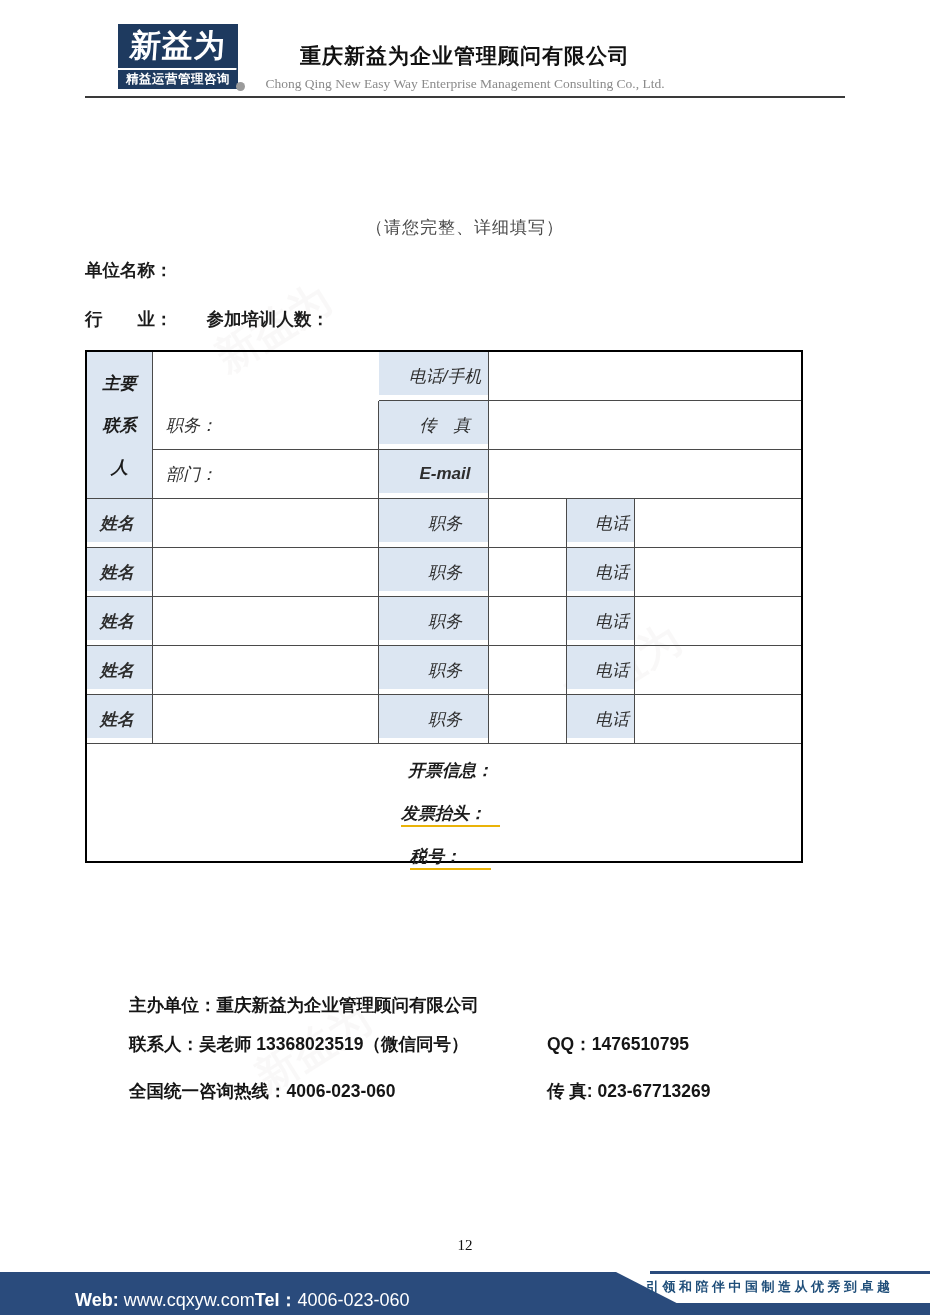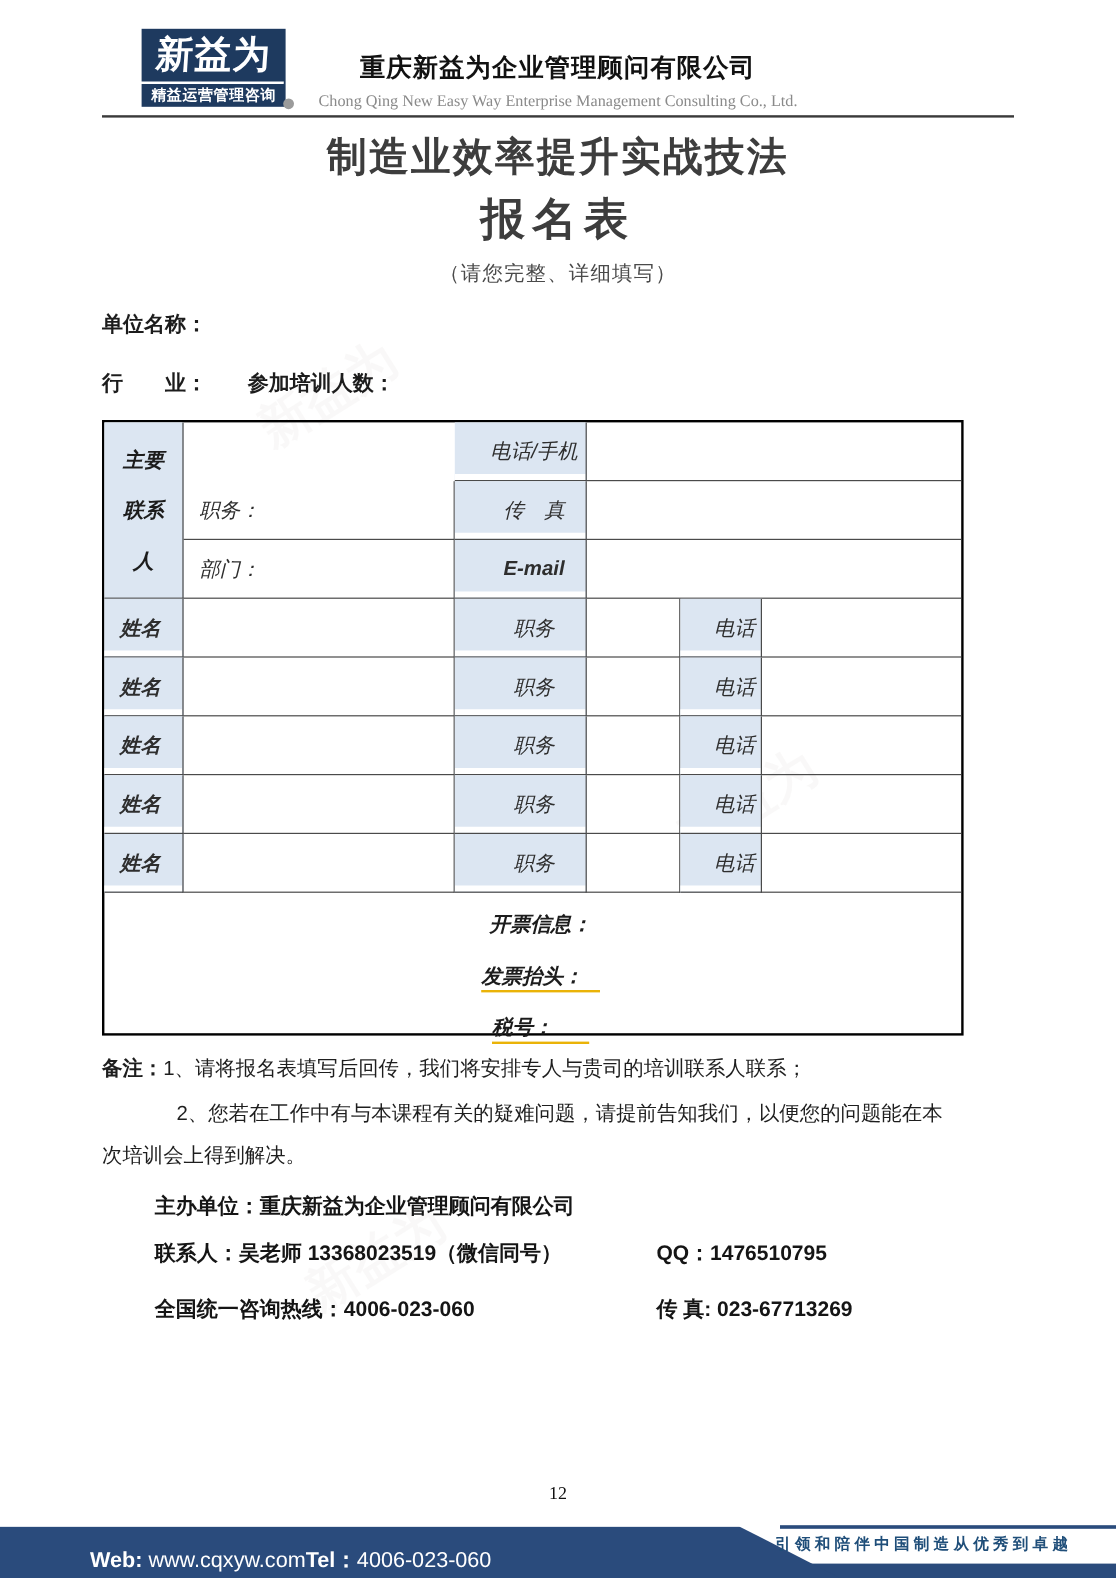--- a/index.html
+++ b/index.html
@@ -90,22 +90,20 @@
     <div class="logo">
       <div class="logo-main">新益为</div>
       <div class="logo-sub">精益运营管理咨询</div>
       <div class="logo-dot"></div>
     </div>
     <div class="company-cn">重庆新益为企业管理顾问有限公司</div>
     <div class="company-en">Chong Qing New Easy Way Enterprise Management Consulting Co., Ltd.</div>
     <div class="header-rule"></div>
   </div>
 
-  <div class="title1">制造业效率提升实战技法</div>
-  <div class="title2">报名表</div>
   <div class="subtitle">（请您完整、详细填写）</div>
 
   <div class="fline" style="top:258px;">
     <span>单位名称：</span>
   </div>
   <div class="fline" style="top:307px;">
     <span>行　　业：</span><span class="fgap"></span><span>参加培训人数：</span>
   </div>
 
   <div class="ft">
@@ -162,25 +160,20 @@
     <div class="c shaded center" style="grid-column:5;grid-row:8;">电话</div>
     <div class="c lastcol" style="grid-column:6;grid-row:8;"></div>
 
     <div class="c invoice">
       <div class="line">开票信息：</div>
       <div class="line"><span class="uline ext1">发票抬头：</span></div>
       <div class="line"><span class="uline ext2">税号：</span></div>
     </div>
   </div>
 
-  <div class="notes">
-    <div class="n1"><b>备注：</b><span>1、请将报名表填写后回传，我们将安排专人与贵司的培训联系人联系；</span></div>
-    <div class="n2">2、您若在工作中有与本课程有关的疑难问题，请提前告知我们，以便您的问题能在本</div>
-    <div>次培训会上得到解决。</div>
-  </div>
 
   <div class="cline" style="top:993px;">
     <span>主办单位：</span><span>重庆新益为企业管理顾问有限公司</span>
   </div>
   <div class="cline" style="top:1032px;width:760px;">
     <span>联系人：</span><span>吴老师 13368023519（微信同号）</span>
     <span class="col2">QQ：1476510795</span>
   </div>
   <div class="cline" style="top:1079px;width:760px;">
     <span>全国统一咨询热线：</span><span>4006-023-060</span>

